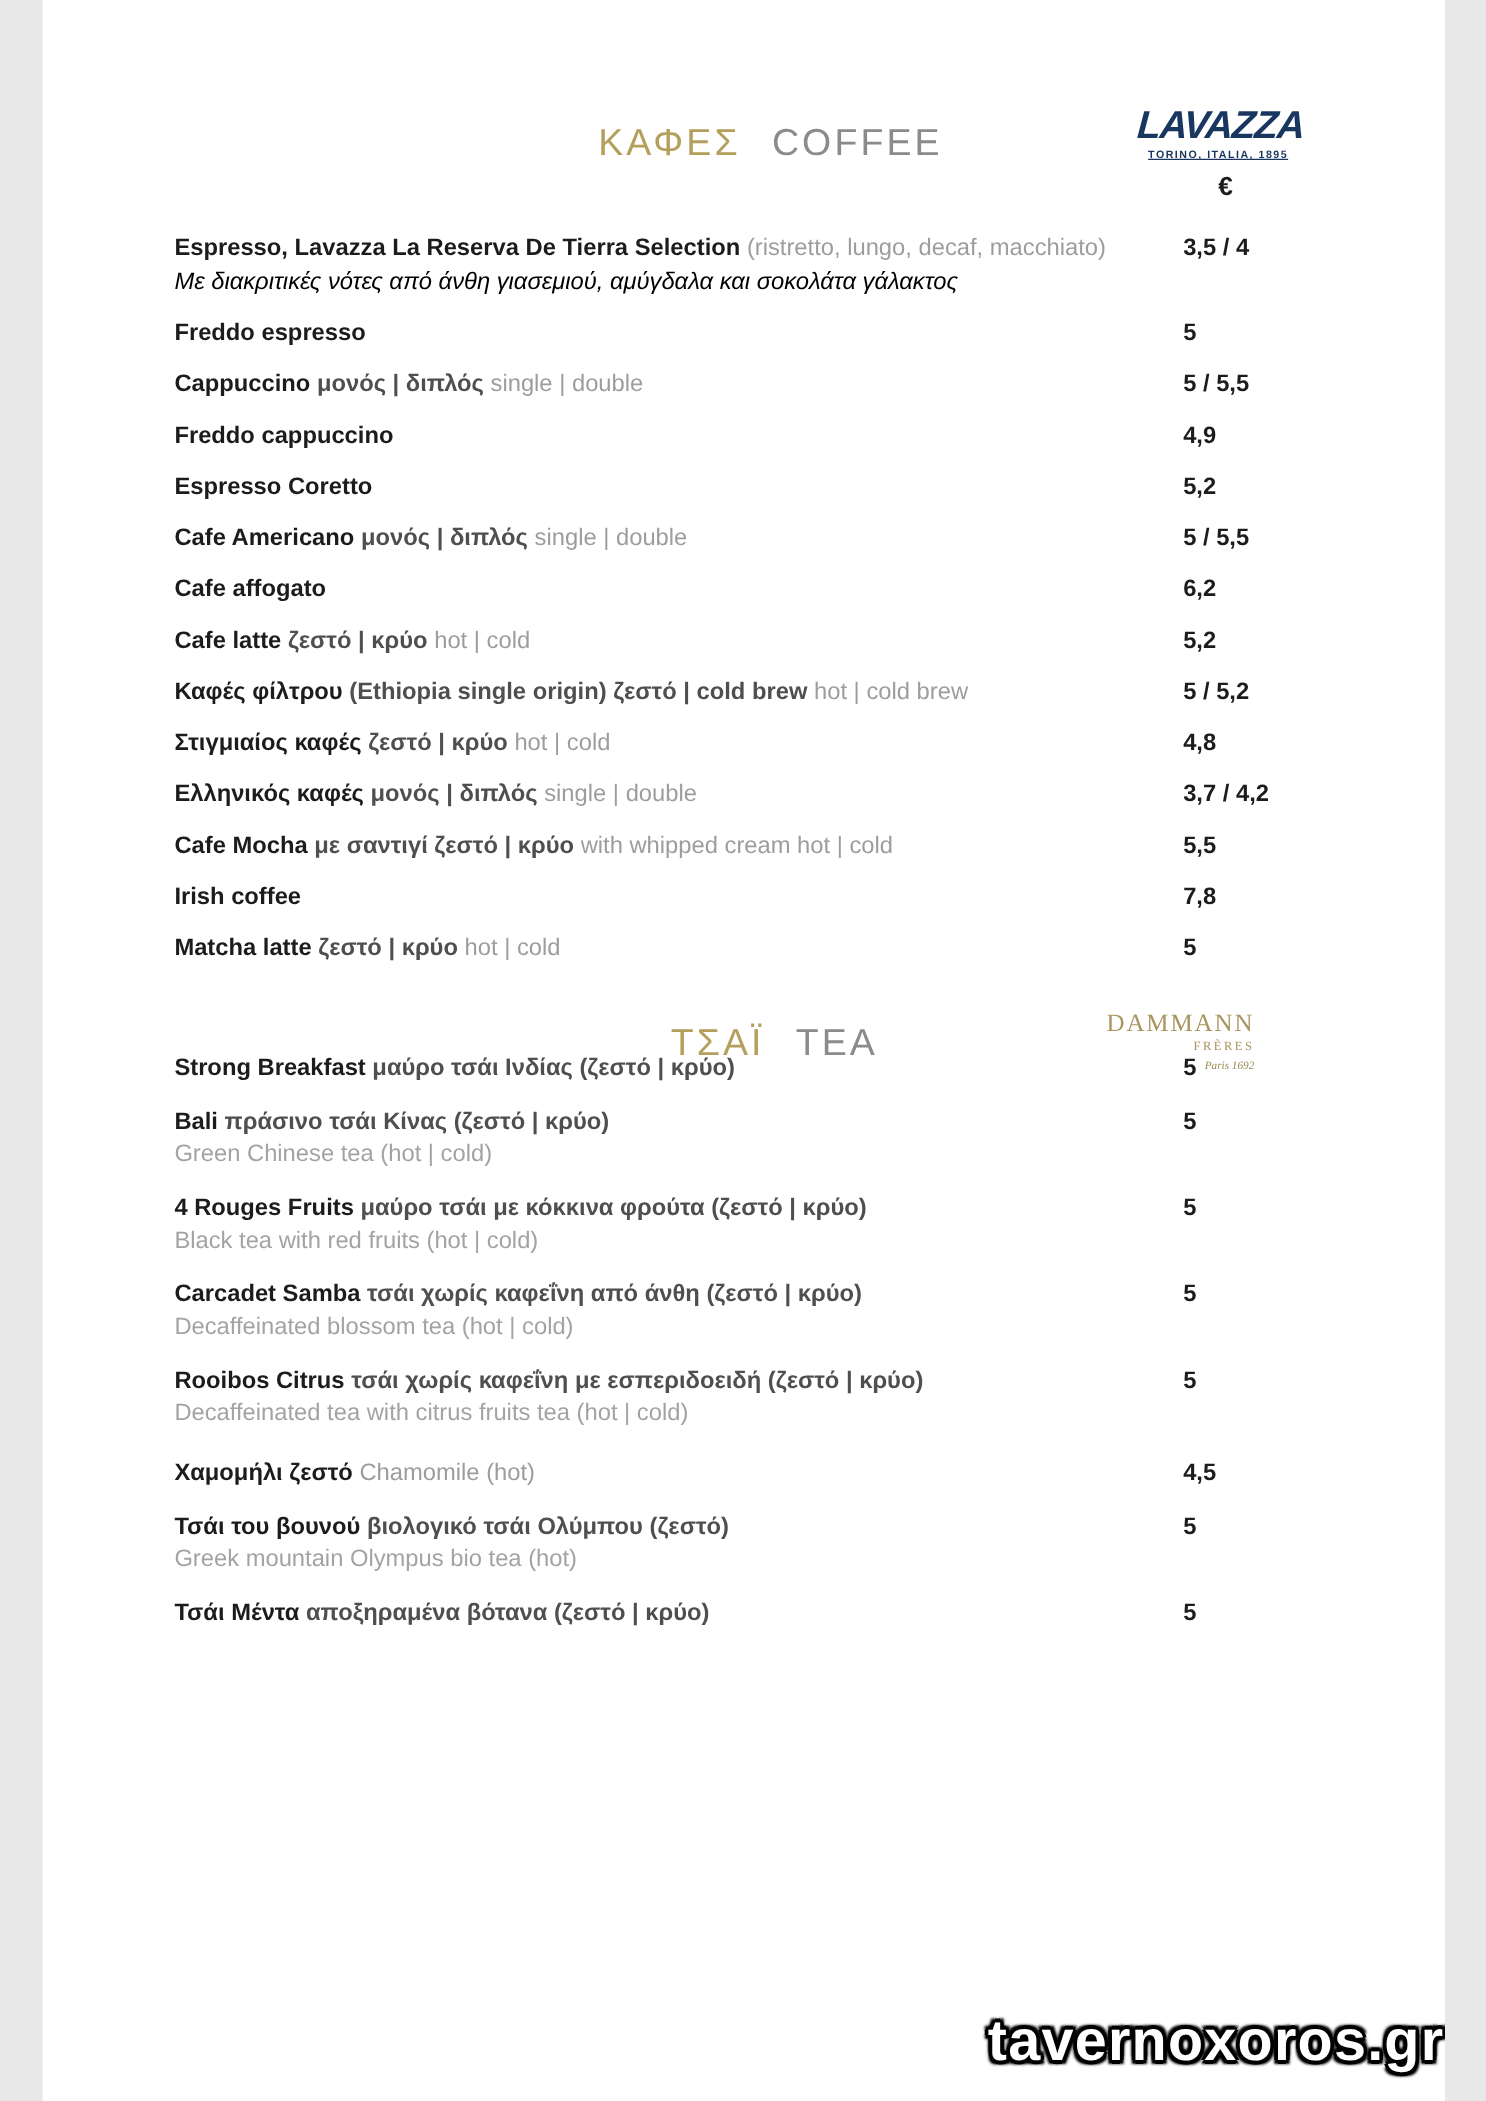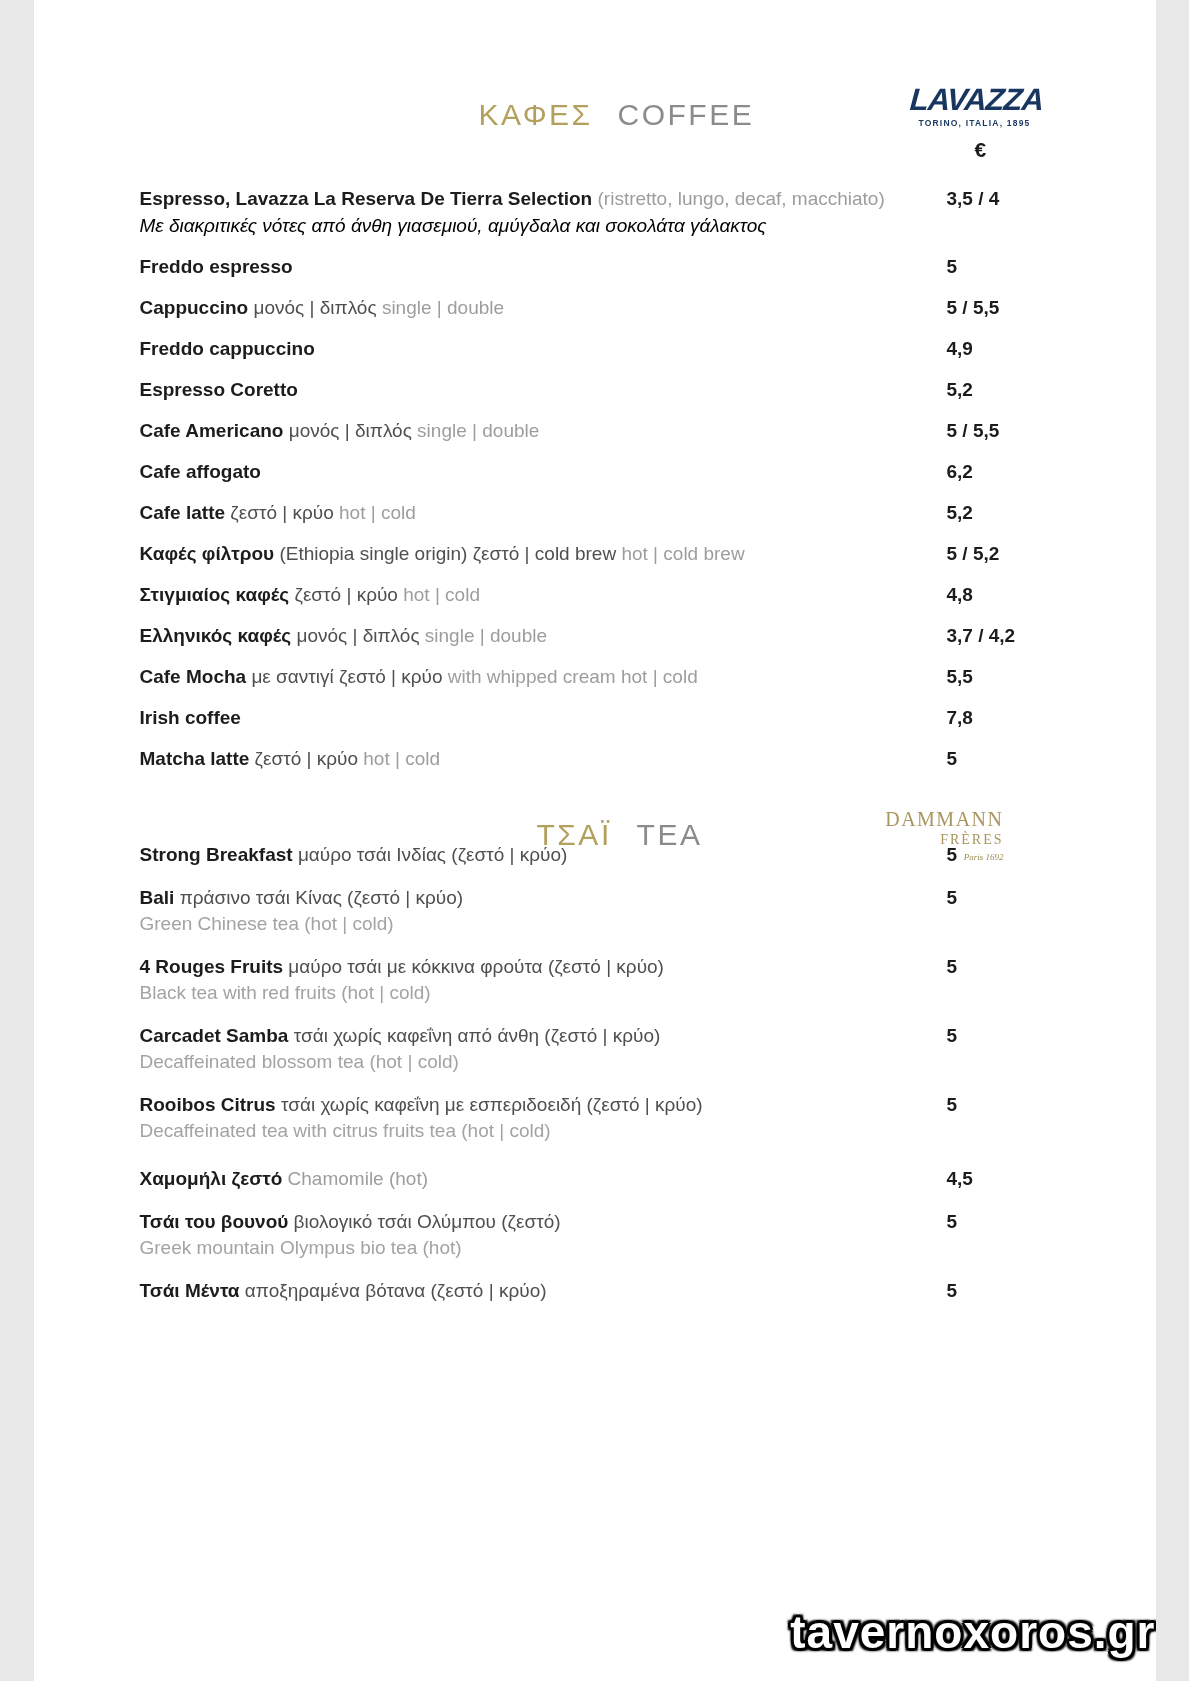--- a/index.html
+++ b/index.html
@@ -27,41 +27,41 @@
   
   .lavazza{
     position:absolute;left:876px;top:84px;width:130px;
     text-align:center;color:#18365f;
   }
   .lavazza .lv-name{
     font-size:31px;font-weight:bold;font-style:italic;
     letter-spacing:-1px;transform:skewX(-4deg);display:block;line-height:31px;
   }
   .lavazza .lv-sub{
-    display:block;font-size:8.5px;font-weight:bold;letter-spacing:1.2px;margin-top:3px;
+    display:block;font-size:8.5px;font-weight:bold;letter-spacing:1.2px;margin-top:3px;text-decoration:underline;
   }
   .euro{
     position:absolute;left:941px;top:138px;
     font-size:21px;font-weight:bold;color:#1c1c1c;
   }
   .dammann{
     position:absolute;left:820px;top:808px;width:150px;
     text-align:right;color:#a8955f;
     font-family:"Liberation Serif", serif;
   }
   .dammann .dm-name{display:block;font-size:20px;letter-spacing:1.5px;}
-  .dammann .dm-sub{display:block;font-size:14px;letter-spacing:2px;margin-top:1px;}
+  .dammann .dm-sub{display:block;font-size:10px;letter-spacing:2px;margin-top:1px;}
   .dammann .dm-origin{display:block;font-size:9px;font-style:italic;margin-top:4px;color:#9b8a55;}
   
   .coffee-list{position:absolute;left:106px;top:188px;width:983px;}
   .tea-list{position:absolute;left:106px;top:844px;width:983px;}
   .row{position:relative;line-height:21px;font-size:19px;margin-bottom:20px;}
   .tea-list .row{margin-bottom:22px;}
   .nm{font-weight:bold;color:#1c1c1c;}
-  .dk{color:#4f4f4f;}
+  .dk{color:#4f4f4f;font-weight:bold;}
   .lt{color:#9d9d9d;}
   .pr{
     position:absolute;left:807px;top:0;
     font-weight:bold;color:#1c1c1c;white-space:nowrap;
   }
   .note{
     font-style:italic;color:#000000;margin-top:6px;line-height:21px;
   }
   .trans{
     color:#a3a3a3;margin-top:5px;line-height:21px;

